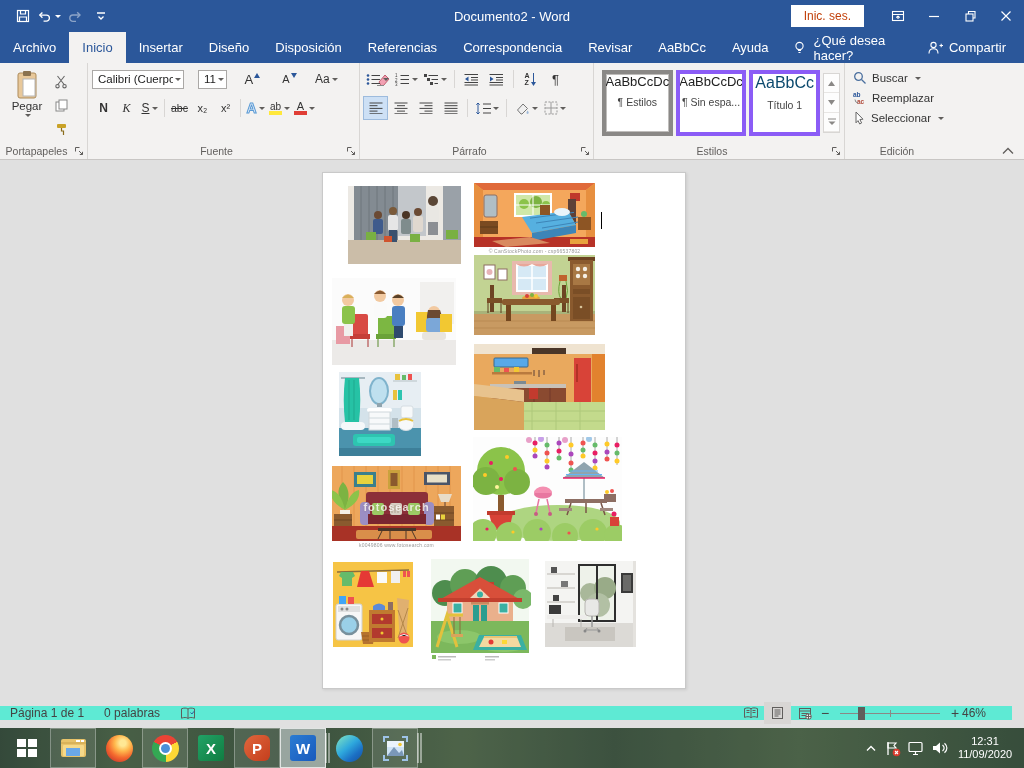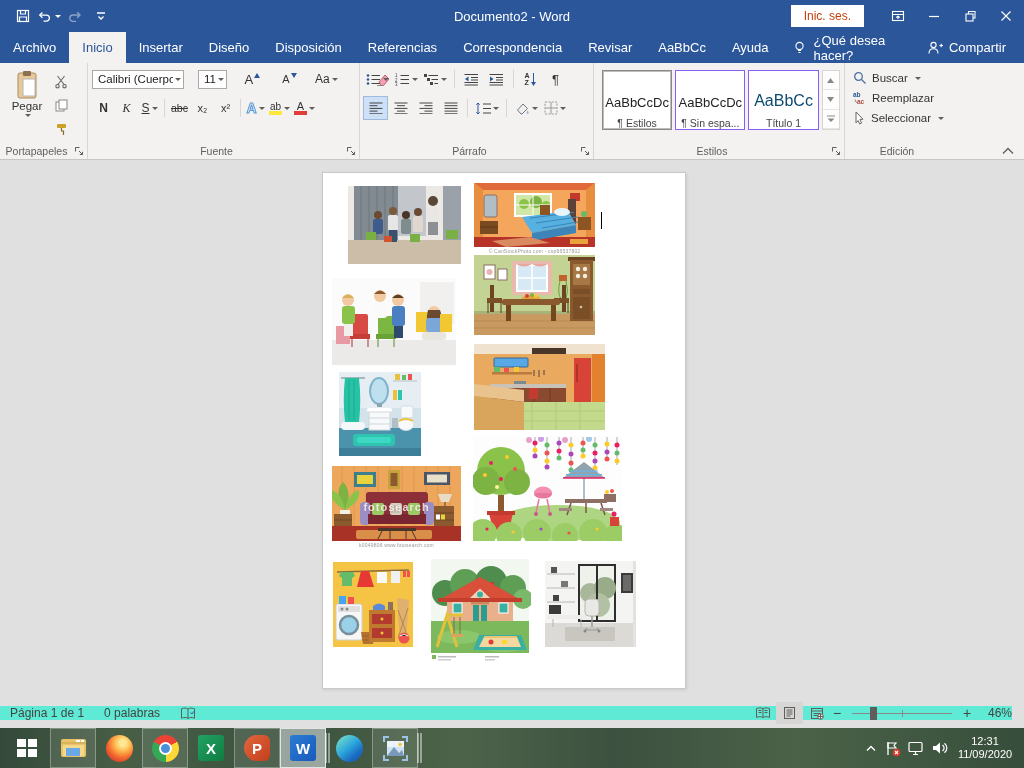--- a/index.html
+++ b/index.html
@@ -47,22 +47,22 @@
   .clipcol{display:flex;flex-direction:column;gap:2px;padding-top:2px}
 
   
   .combo{background:#fff;border:1px solid #aaa8a6;height:19px;font-size:11.5px;color:#222;
          display:flex;align-items:center;padding:0 2px 0 5px;box-sizing:border-box}
   .combo .nm{overflow:hidden;white-space:nowrap;flex:1}
   .fx-a{font-size:14px;font-weight:bold;color:#eaf1fa;-webkit-text-stroke:1px #5b9bd5}
   .under-bar{width:13px;height:4px;margin-top:-1px}
 
   
-  .stylecard{width:71px;height:58px;background:#fff;border:1px solid #8b5cf6;margin-right:3px;
-             display:flex;flex-direction:column;align-items:center;justify-content:flex-end;overflow:hidden}
+  .stylecard{width:71px;height:58px;background:#fff;border:4px solid #8b5cf6;margin-right:3px;
+             display:flex;flex-direction:column;align-items:center;justify-content:flex-start;overflow:hidden}
   .stylecard.sel{border-color:#8a8886;box-shadow:inset 0 0 0 1px #bfbdbb}
   .ssample{font-size:13px;color:#222;white-space:nowrap}
   .ssample.h1{color:#0c4a6e;font-size:16px}
   .sname{font-size:10.5px;color:#444;margin-top:7px;white-space:nowrap}
   .styscroll{width:17px;height:58px;border:1px solid #d8d6d4;background:#fdfdfd;display:flex;flex-direction:column}
   .styscroll div{flex:1;display:flex;align-items:center;justify-content:center;border-bottom:1px solid #e8e6e4}
 
   
   .ebtn{display:flex;align-items:center;gap:5px;font-size:11.5px;color:#333;height:20px;padding-left:4px;cursor:default}
 
@@ -84,21 +84,21 @@
   .statusbar{position:absolute;left:0;right:12px;top:706px;height:14px;background:#5eead4;
              display:flex;align-items:center;font-size:12px;color:#444}
   .sb-item{padding:0 10px;display:flex;align-items:center;gap:4px}
   .sb-right{margin-left:auto;display:flex;align-items:center}
   .viewbtn{width:27px;height:22px;display:flex;align-items:center;justify-content:center}
   .viewbtn.sel{background:#d8d6d4}
   .ztrack{width:100px;height:1px;background:#8a8886;position:relative;margin:0 8px}
   .zthumb{position:absolute;left:18px;top:-6px;width:7px;height:13px;background:#605e5c}
   .ztick{position:absolute;left:50%;top:-3px;width:1px;height:7px;background:#8a8886}
   .zbtn{font-size:14px;color:#444;width:14px;text-align:center}
-  .zpct{width:38px;text-align:right;}
+  .zpct{width:38px;padding-right:12px}
 
   
   .taskbar{position:absolute;left:0;right:0;top:728px;height:40px;
            background:linear-gradient(90deg,#3f5646 0%,#5a7355 12%,#47604a 28%,#61795a 45%,#4a614d 60%,#5e7758 78%,#435c48 100%)}
   .taskbar::after{content:"";position:absolute;inset:0;background:rgba(20,35,25,.25)}
   .task-icons{position:absolute;left:4px;top:0;height:40px;display:flex;align-items:stretch;z-index:1}
   .tslot{width:46px;display:flex;align-items:center;justify-content:center;position:relative}
   .tslot.open{background:rgba(255,255,255,.10);box-shadow:inset 0 0 0 1px rgba(255,255,255,.30)}
   .tslot.active{background:rgba(230,235,240,.55);box-shadow:inset 0 0 0 1px rgba(255,255,255,.7)}
   .winstack{position:absolute;right:-4px;top:5px;bottom:5px;width:5px;

